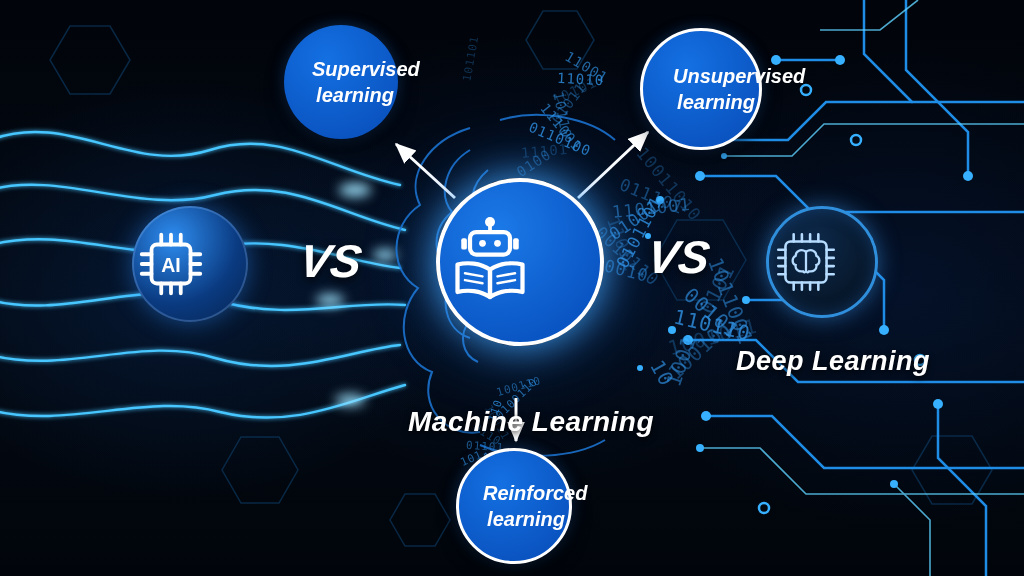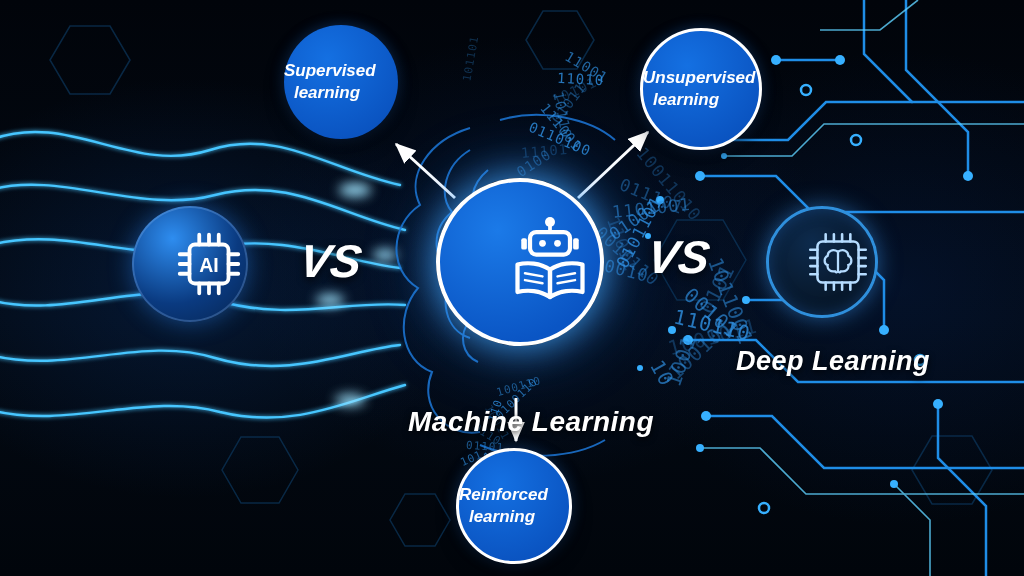--- a/index.html
+++ b/index.html
@@ -15,30 +15,30 @@
   }
   svg.layer { position:absolute; left:0; top:0; }
   .bg { z-index:0; }
   .binary-field { position:absolute; inset:0; z-index:1; pointer-events:none; }
   .bin { position:absolute; color:#2f8fe0; font-family:"DejaVu Sans Mono", monospace; letter-spacing:1px; }
   .arrows { z-index:2; }
 
   .bubble {
     position:absolute; z-index:3; border-radius:50%;
     background: radial-gradient(circle at 38% 30%, #1470e2, #0a53c0 78%);
-    color:#fff; font-style:italic; font-weight:700; font-size:17px; line-height:1.3;
-    display:flex; align-items:center; justify-content:flex-start; text-align:center;
+    color:#fff; font-style:italic; font-weight:700; font-size:20px; line-height:1.3;
+    display:flex; align-items:center; justify-content:flex-end; text-align:center;
     box-shadow: 0 8px 18px rgba(0,0,0,.55), 0 0 14px rgba(40,120,230,.35);
   }
   .bubble span { display:block; width:86px; }
   .bubble.supervised   { left:284px; top:25px;  width:114px; height:114px; }
   .bubble.unsupervised { left:640px; top:28px;  width:122px; height:122px; border:3px solid #fff; }
   .bubble.reinforced   { left:456px; top:448px; width:116px; height:116px; border:3px solid #fff; }
 
-  .node { position:absolute; z-index:3; border-radius:50%; display:flex; align-items:center; justify-content:flex-end; }
+  .node { position:absolute; z-index:3; border-radius:50%; display:flex; align-items:center; justify-content:flex-start; }
   .node-ai {
     left:132px; top:206px; width:116px; height:116px;
     background: radial-gradient(circle at 35% 28%, #2e8df0, #0a3a80 58%, #06244f 100%);
     box-shadow: 0 0 24px rgba(40,140,255,.45), inset 0 0 0 2px rgba(150,200,255,.25);
   }
   .node-ml {
     left:436px; top:178px; width:168px; height:168px;
     background: radial-gradient(circle at 36% 30%, #1b7ae8, #0a55c4 75%);
     border:4px solid #fff;
     box-shadow: 0 0 36px rgba(70,170,255,.8), 0 0 70px rgba(40,130,240,.45);

